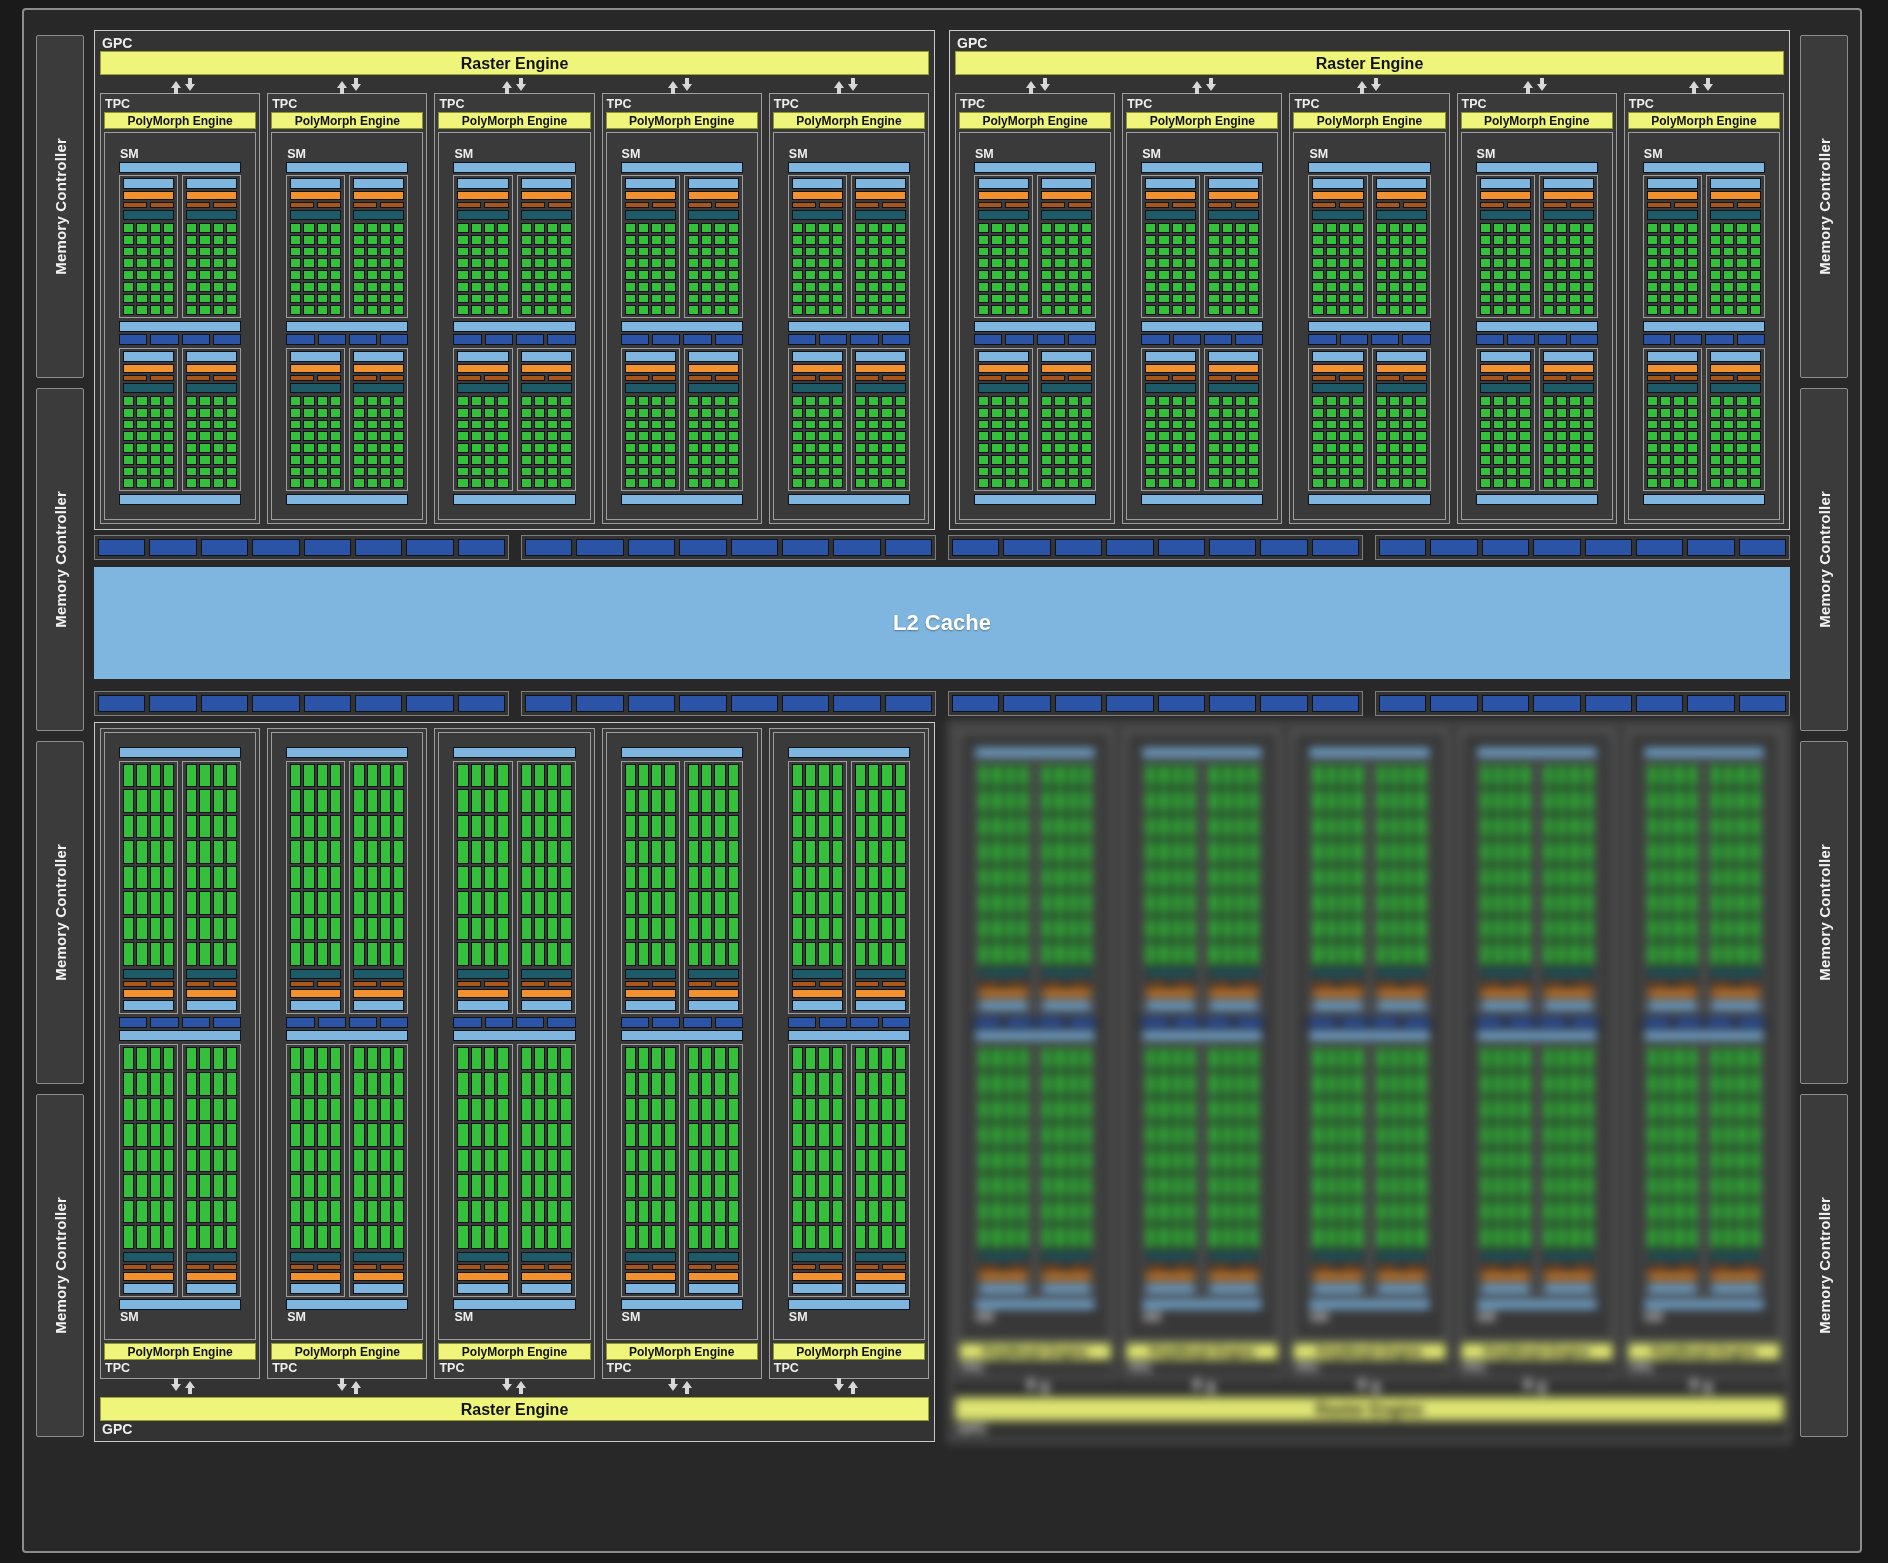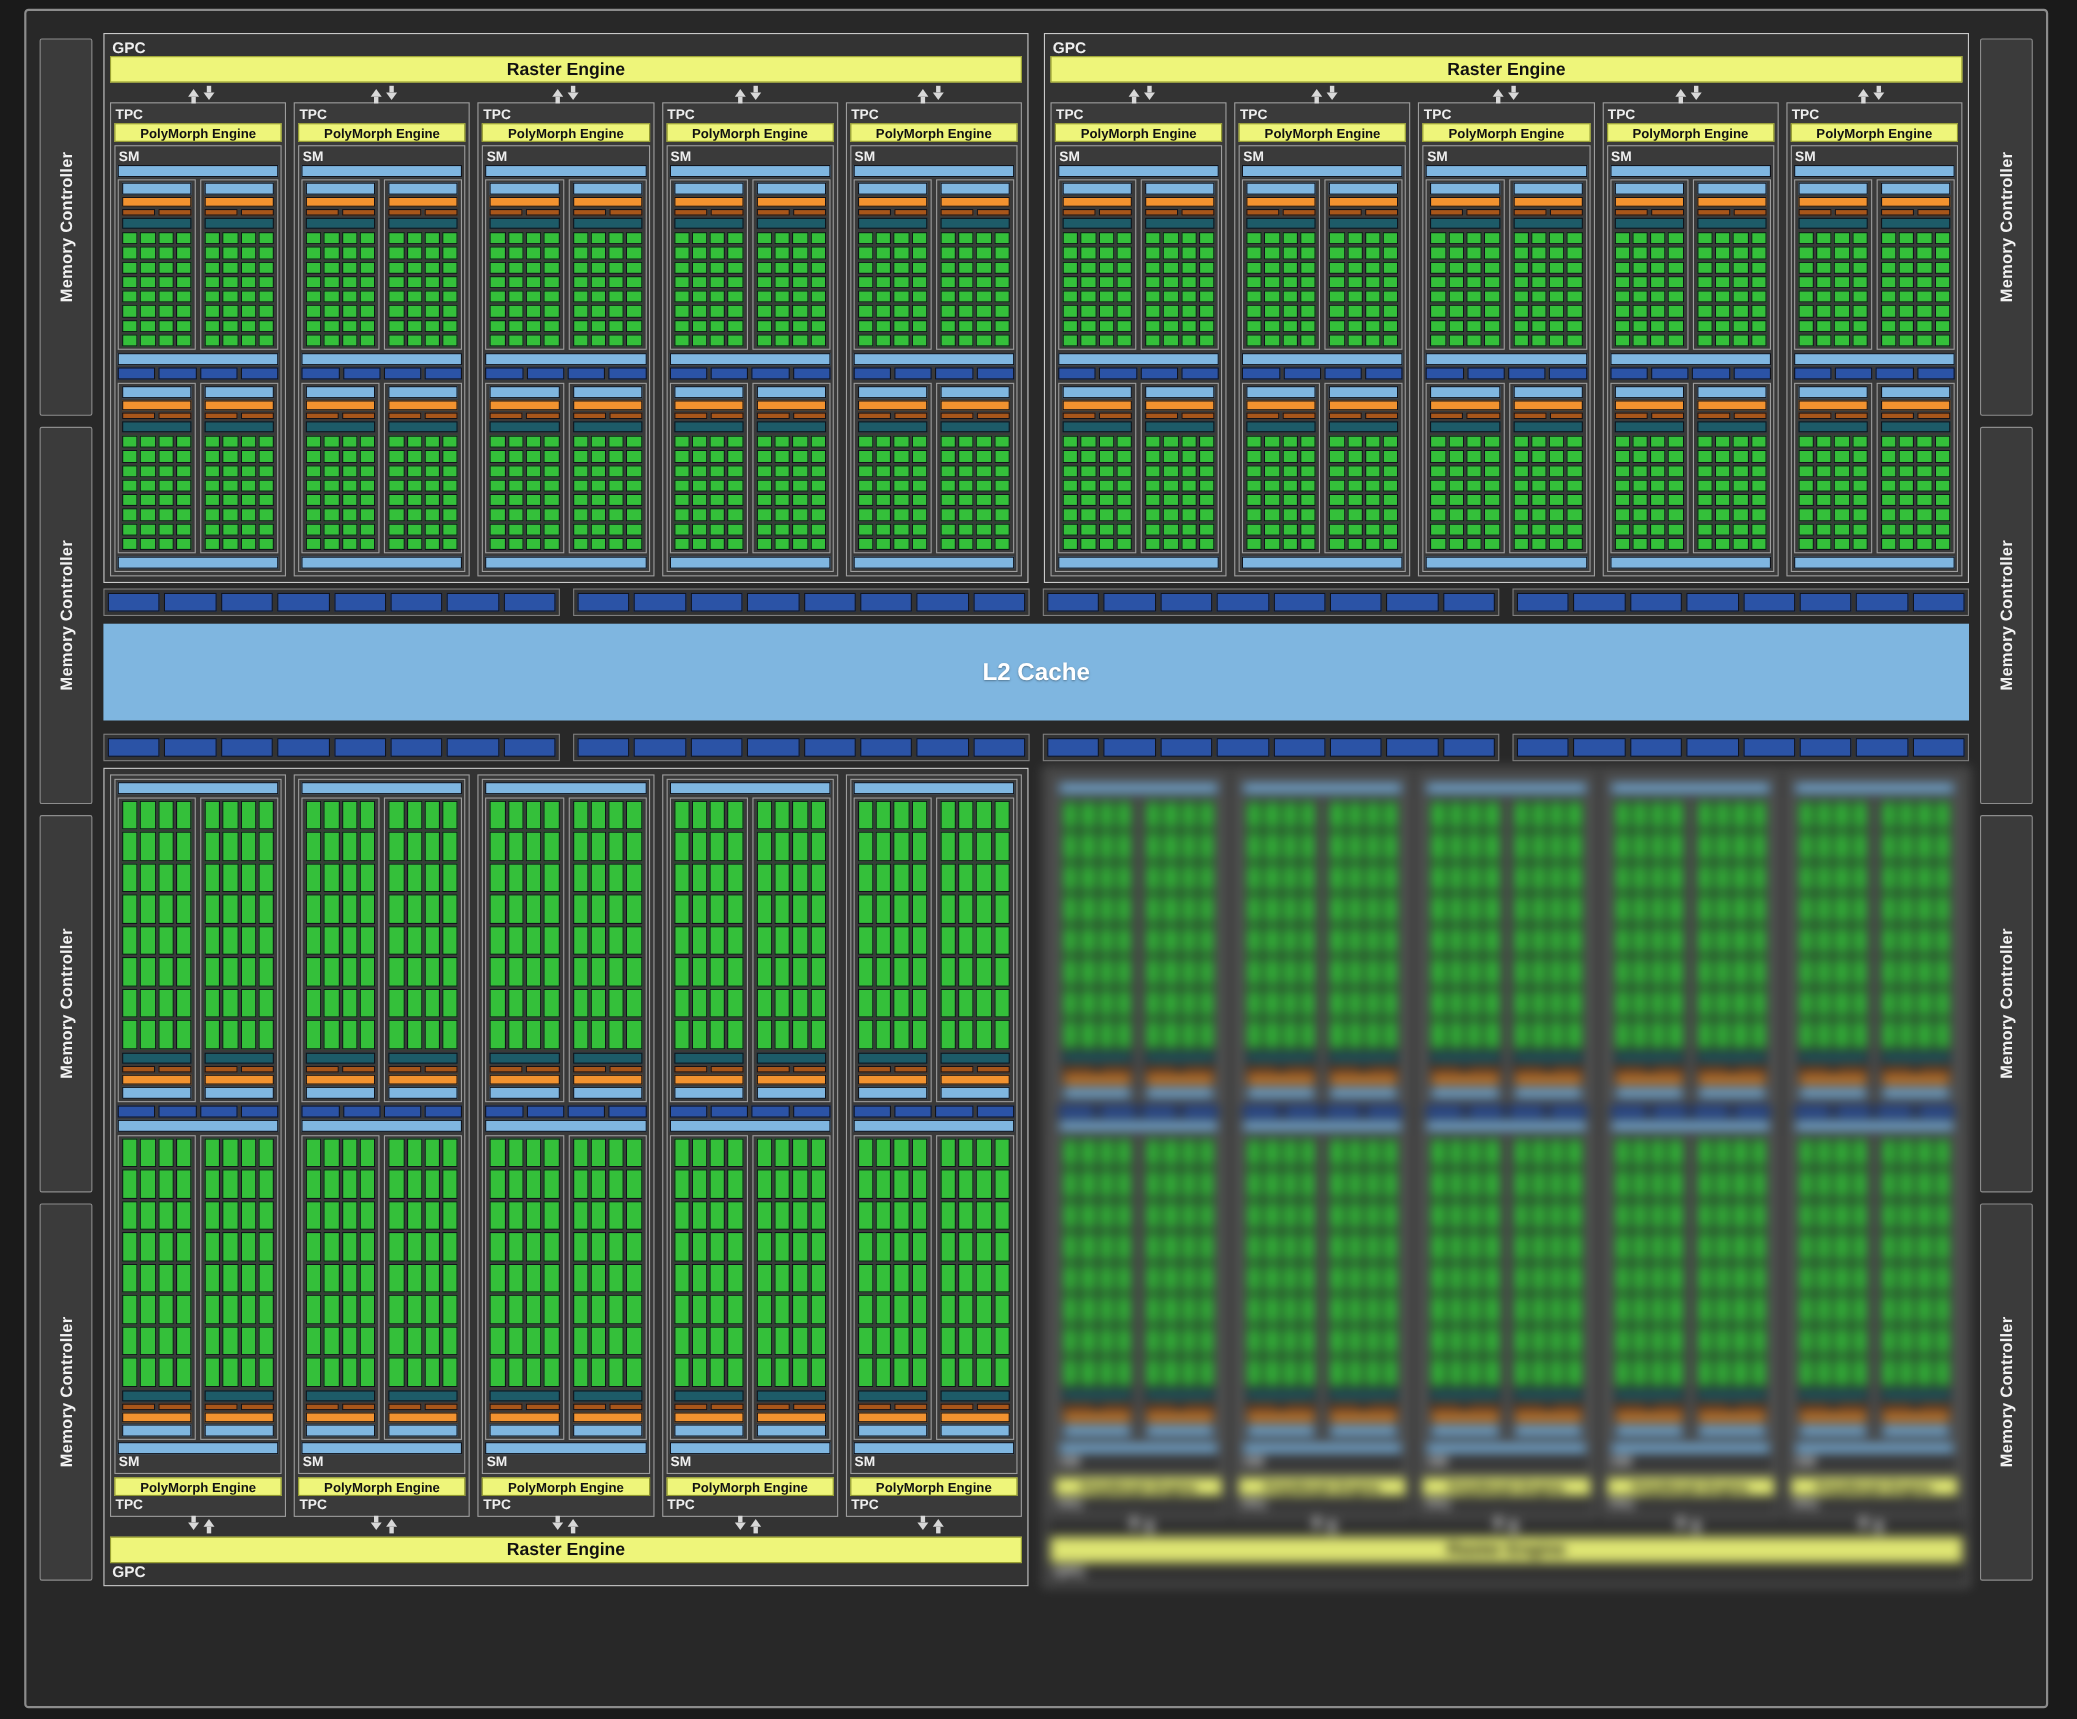--- a/index.html
+++ b/index.html
@@ -64,21 +64,21 @@
     display:flex;flex-direction:column;padding:3px;box-sizing:border-box;
   }
   .tpclabel{color:#eee;font-size:12.5px;font-weight:bold;line-height:14px;padding-left:1px;}
   .poly{
     background:#eef57a;border:1px solid #8f9630;color:#111;
     font-weight:bold;font-size:12px;text-align:center;height:17px;line-height:16px;
     box-sizing:border-box;margin:1px 0;
   }
   .sm{
     border:1px solid #9d9d9d;background:#3a3a3a;flex:1;min-height:0;
-    display:flex;flex-direction:column;padding:2px;box-sizing:border-box;margin-top:2px;
+    display:flex;flex-direction:column;padding:14px;box-sizing:border-box;margin-top:2px;
   }
   .smlabel{color:#eee;font-size:12.5px;font-weight:bold;line-height:15px;padding-left:1px;}
 
   
   .bar-lblue{background:#7fb6e0;border:1px solid #11131a;height:11px;box-sizing:border-box;}
   .bar-dblue{background:#2b53a6;border:1px solid #11131a;height:11px;box-sizing:border-box;}
   .bar-orange{background:#f2922f;border:1px solid #11131a;height:9px;box-sizing:border-box;}
   .bar-dorange{background:#a8561a;border:1px solid #11131a;height:6px;box-sizing:border-box;}
   .bar-teal{background:#1d5b68;border:1px solid #11131a;height:10px;box-sizing:border-box;}
 
@@ -100,21 +100,21 @@
 
   
   .ropband{display:flex;gap:12px;margin:5px 12px 0 12px;}
   .ropgroup{
     border:1px solid #7d7d7d;background:#333;padding:3px;display:flex;gap:4px;flex:1;
     box-sizing:border-box;
   }
   .ropgroup>div{flex:1;background:#2b53a6;border:1px solid #11131a;height:17px;box-sizing:border-box;}
 
   .l2{
-    background:#7fb6e0;height:88px;margin:7px 12px;display:flex;
+    background:#7fb6e0;height:112px;margin:7px 12px;display:flex;
     align-items:center;justify-content:center;color:#fff;font-weight:bold;font-size:22px;
     text-shadow:0 1px 2px rgba(0,0,0,.35);
   }
 
   .mid{display:flex;flex:1;min-height:0;flex-direction:column;}
   .flip{transform:scaleY(-1);}
   .flip .gpclabel,.flip .tpclabel,.flip .smlabel,.flip .raster,.flip .poly{transform:scaleY(-1);}
   .blur{filter:blur(5px);opacity:.92;}
   .arrowup{
     width:0;height:0;border-left:5px solid transparent;border-right:5px solid transparent;

